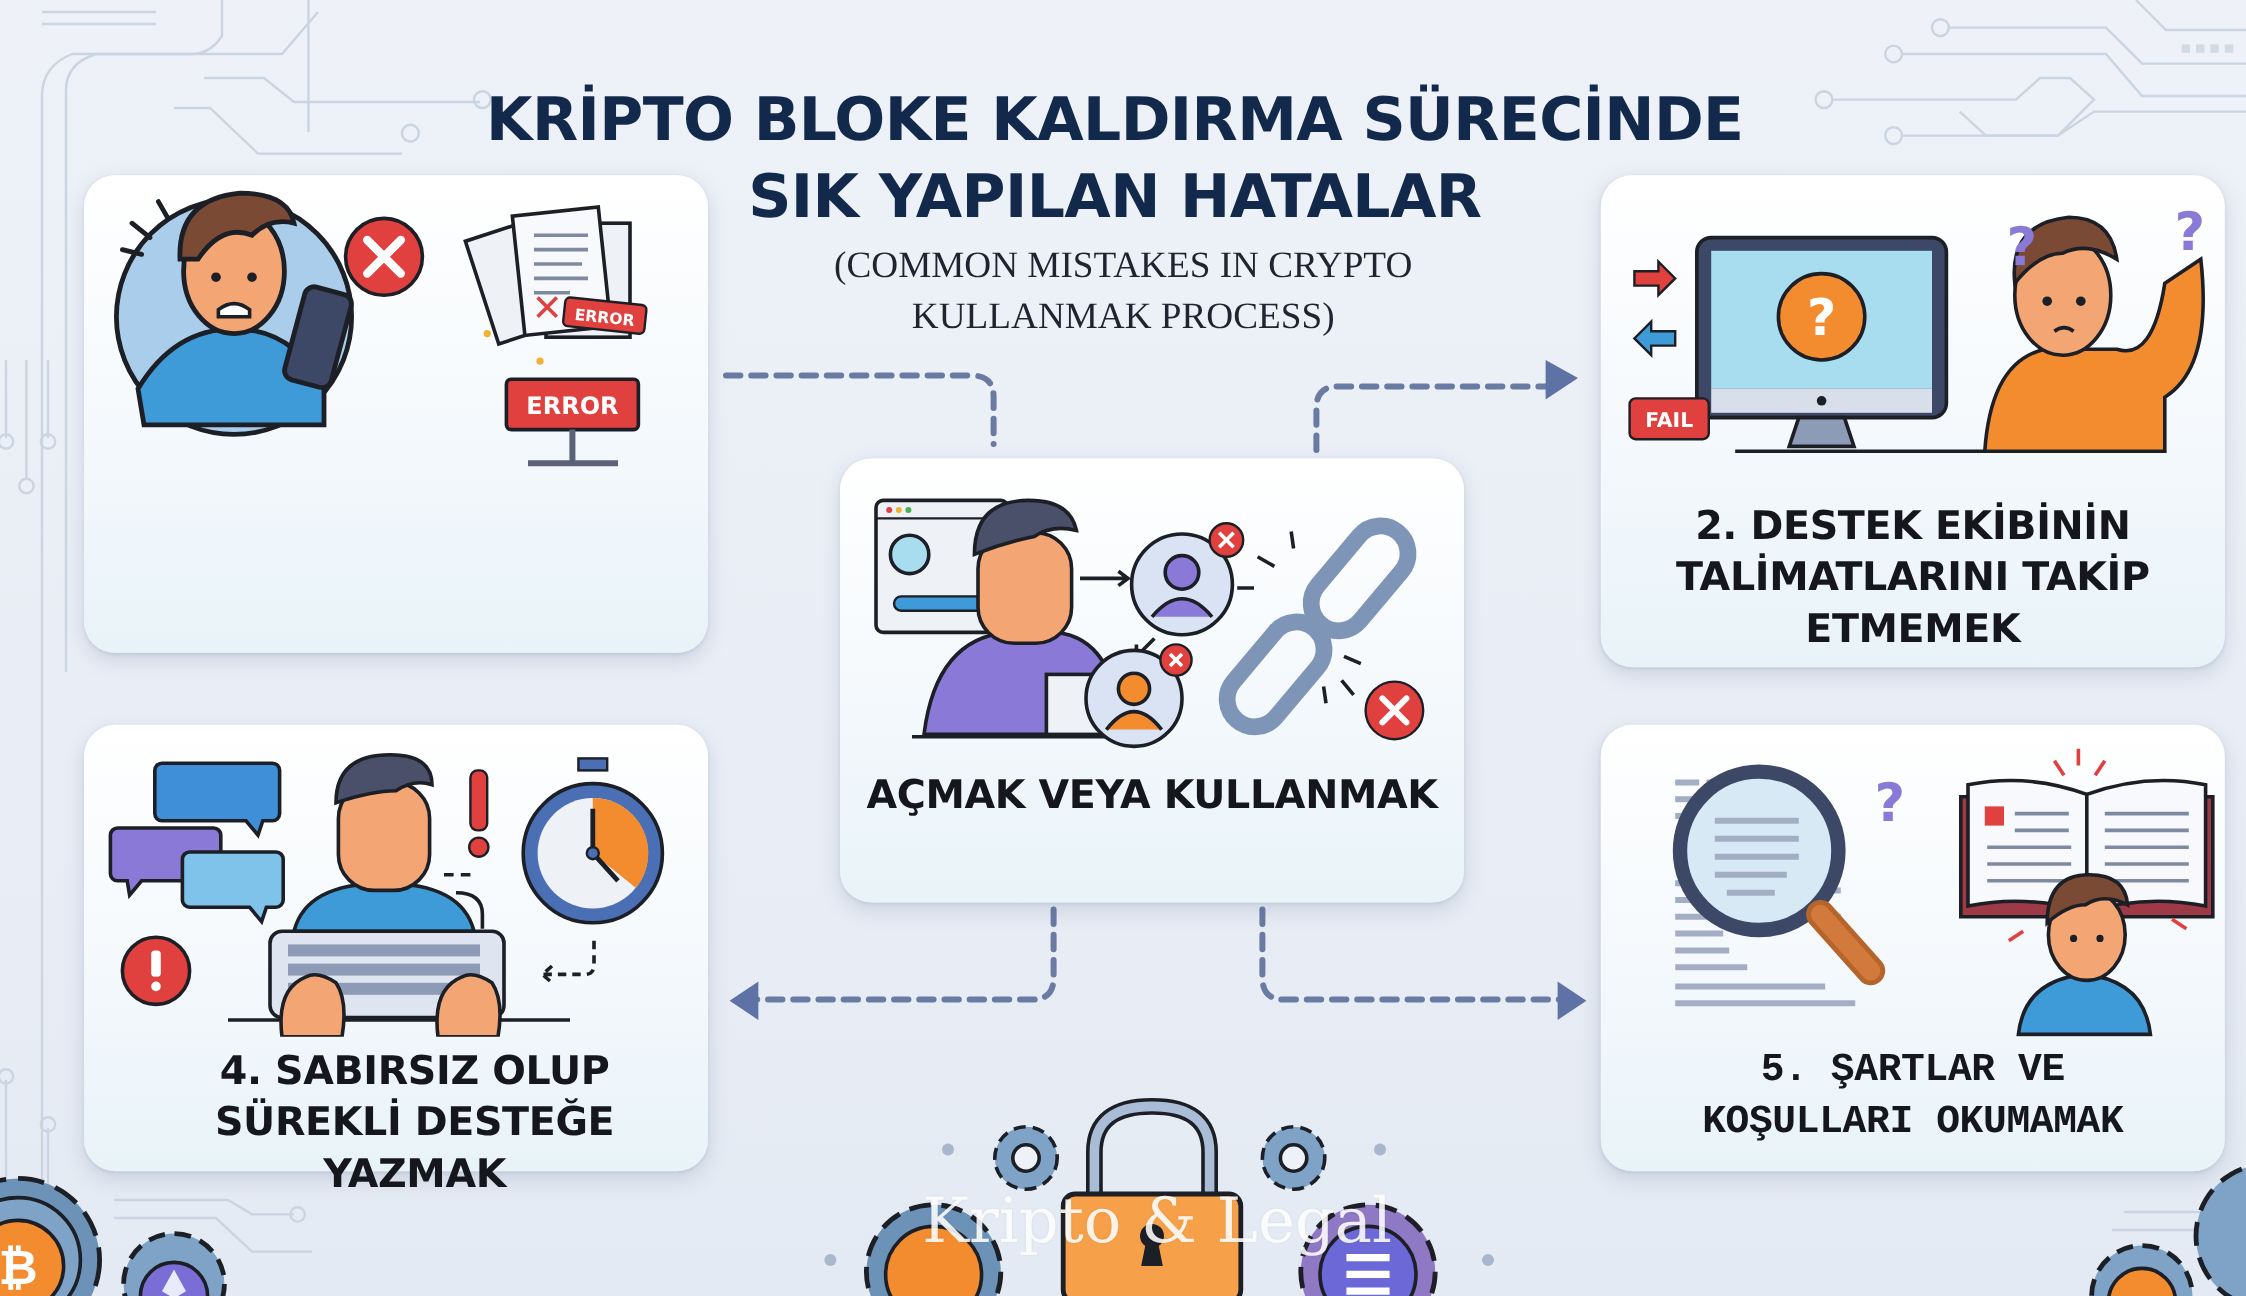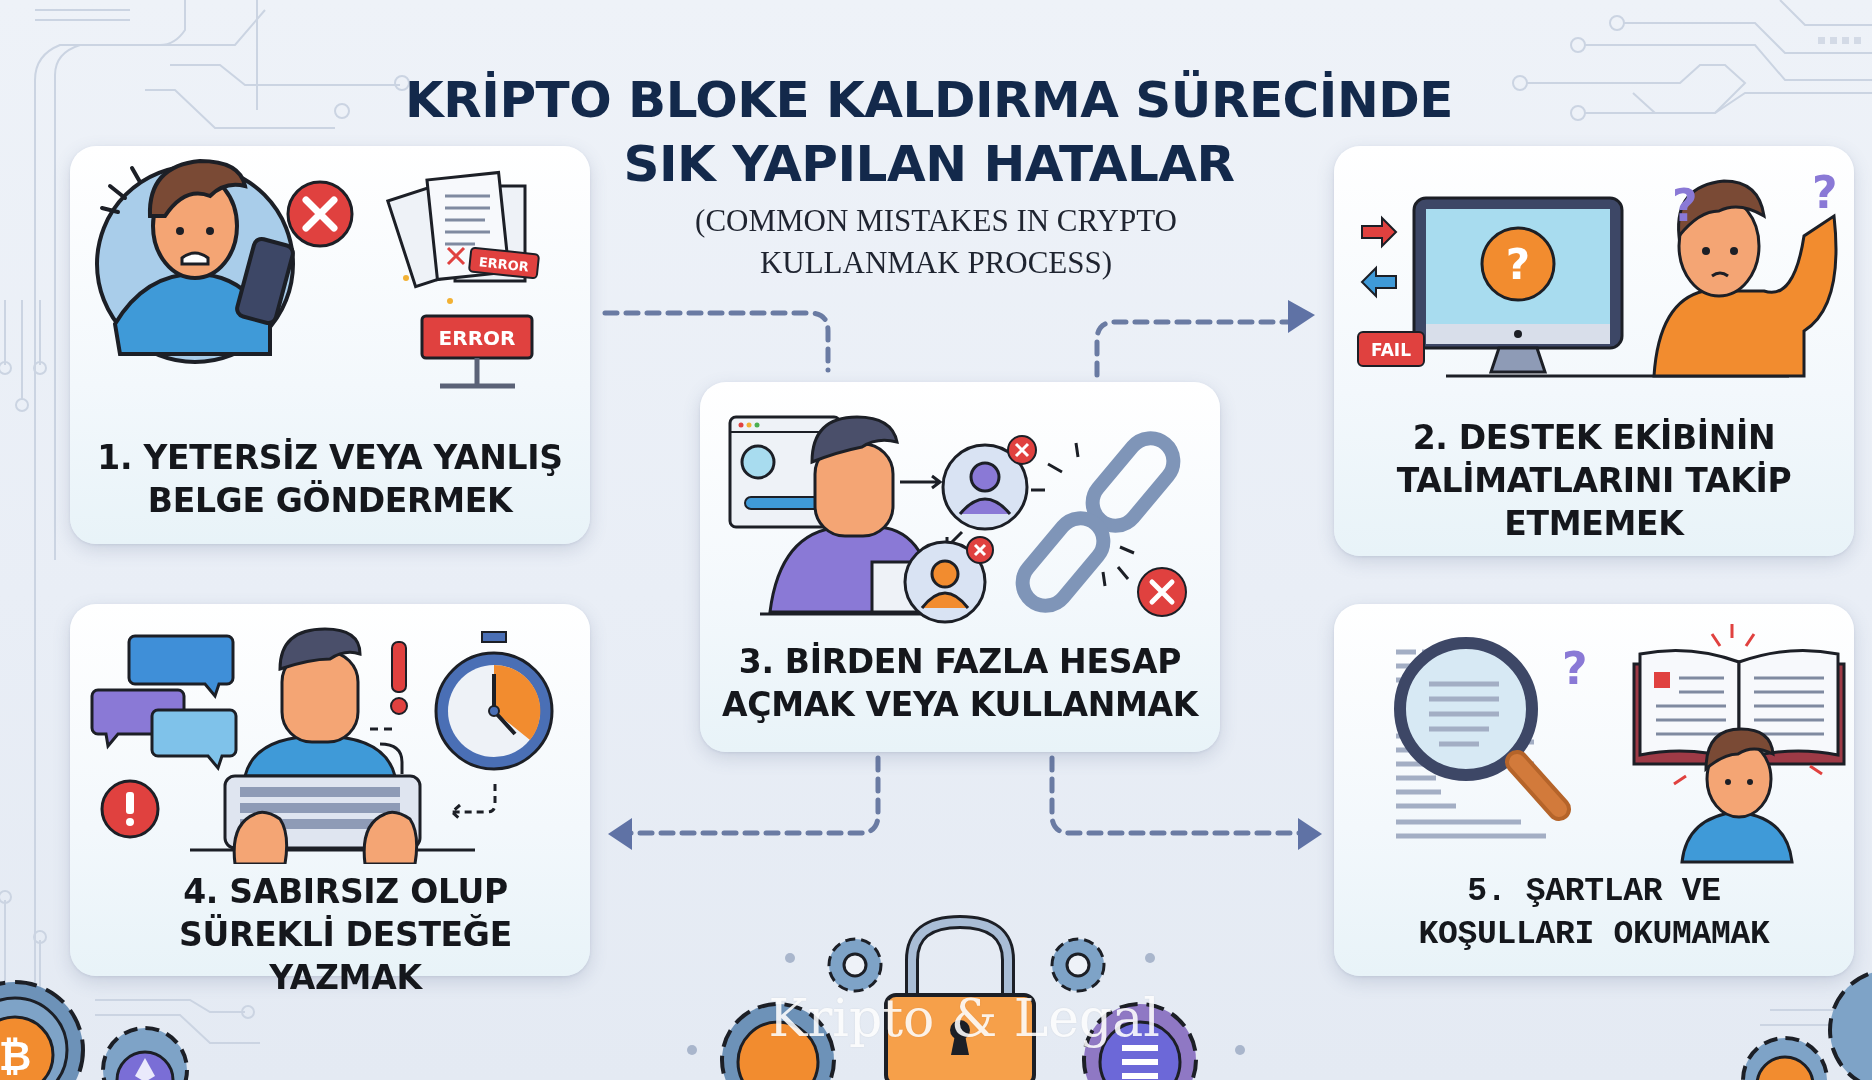--- a/index.html
+++ b/index.html
@@ -149,24 +149,20 @@
     <g>
       <rect x="352" y="170" width="110" height="42" rx="4" fill="#e0413f" stroke="#1c1f26" stroke-width="3"></rect>
       <text x="407" y="199" text-anchor="middle" font-family="DejaVu Sans, sans-serif" font-weight="bold" font-size="20" fill="#fff">ERROR</text>
       <path d="M407 212 V238 M370 240 H445" stroke="#5b6277" stroke-width="5"></path>
     </g>
     <g fill="#f2b134">
         <circle cx="336" cy="132" r="3"></circle>
         <circle cx="380" cy="155" r="3"></circle>
       </g>
   </svg>
-  <div class="label">
-    <div>1. YETERSİZ VEYA YANLIŞ</div>
-    <div>BELGE GÖNDERMEK</div>
-  </div>
 </div>
 
 <div class="card" id="card-2">
   <svg class="art" width="520" height="260" viewBox="0 0 520 260">
     <g>
       <rect x="80" y="52" width="208" height="150" rx="12" fill="#3d4766" stroke="#1c1f26" stroke-width="3"></rect>
       <rect x="92" y="63" width="184" height="115" fill="#a8dcef"></rect>
       <rect x="92" y="178" width="184" height="20" fill="#d8deea"></rect>
       <circle cx="184" cy="188" r="4" fill="#1c1f26"></circle>
       <circle cx="184" cy="118" r="36" fill="#f28c2f" stroke="#1c1f26" stroke-width="3"></circle>
@@ -236,21 +232,20 @@
       <rect x="410" y="50" width="46" height="100" rx="23" fill="none" stroke="#7f95b8" stroke-width="14" transform="rotate(40 433 100)"></rect>
       <rect x="340" y="130" width="46" height="100" rx="23" fill="none" stroke="#7f95b8" stroke-width="14" transform="rotate(40 363 180)"></rect>
       <path d="M362 90 l-14 -8 M378 75 l-2 -14 M345 108 l-14 0 M420 165 l14 6 M418 185 l10 12 M403 190 l2 14" stroke="#1c1f26" stroke-width="3"></path>
     </g>
     <g>
       <circle cx="462" cy="210" r="24" fill="#e0413f" stroke="#1c1f26" stroke-width="2"></circle>
       <path d="M452 200 L472 220 M472 200 L452 220" stroke="#fff" stroke-width="5" stroke-linecap="round"></path>
     </g>
   </svg>
   <div class="label">
-    <div>3. BİRDEN FAZLA HESAP</div>
     <div>AÇMAK VEYA KULLANMAK</div>
   </div>
 </div>
 
 <div class="card" id="card-4">
   <svg class="art" width="520" height="260" viewBox="0 0 520 260">
     <g stroke="#1c1f26" stroke-width="3">
       <path d="M65 32 h92 a6 6 0 0 1 6 6 v36 a6 6 0 0 1 -6 6 h-8 l-4 12 l-10 -12 h-70 a6 6 0 0 1 -6 -6 v-36 a6 6 0 0 1 6 -6z" fill="#3f8fd8"></path>
       <path d="M28 86 h80 a6 6 0 0 1 6 6 v32 a6 6 0 0 1 -6 6 h-60 l-10 12 l-2 -12 h-8 a6 6 0 0 1 -6 -6 v-32 a6 6 0 0 1 6 -6z" fill="#8a79d6"></path>
       <path d="M88 106 h72 a6 6 0 0 1 6 6 v34 a6 6 0 0 1 -6 6 h-8 l-4 12 l-10 -12 h-50 a6 6 0 0 1 -6 -6 v-34 a6 6 0 0 1 6 -6z" fill="#7fc2ea"></path>

